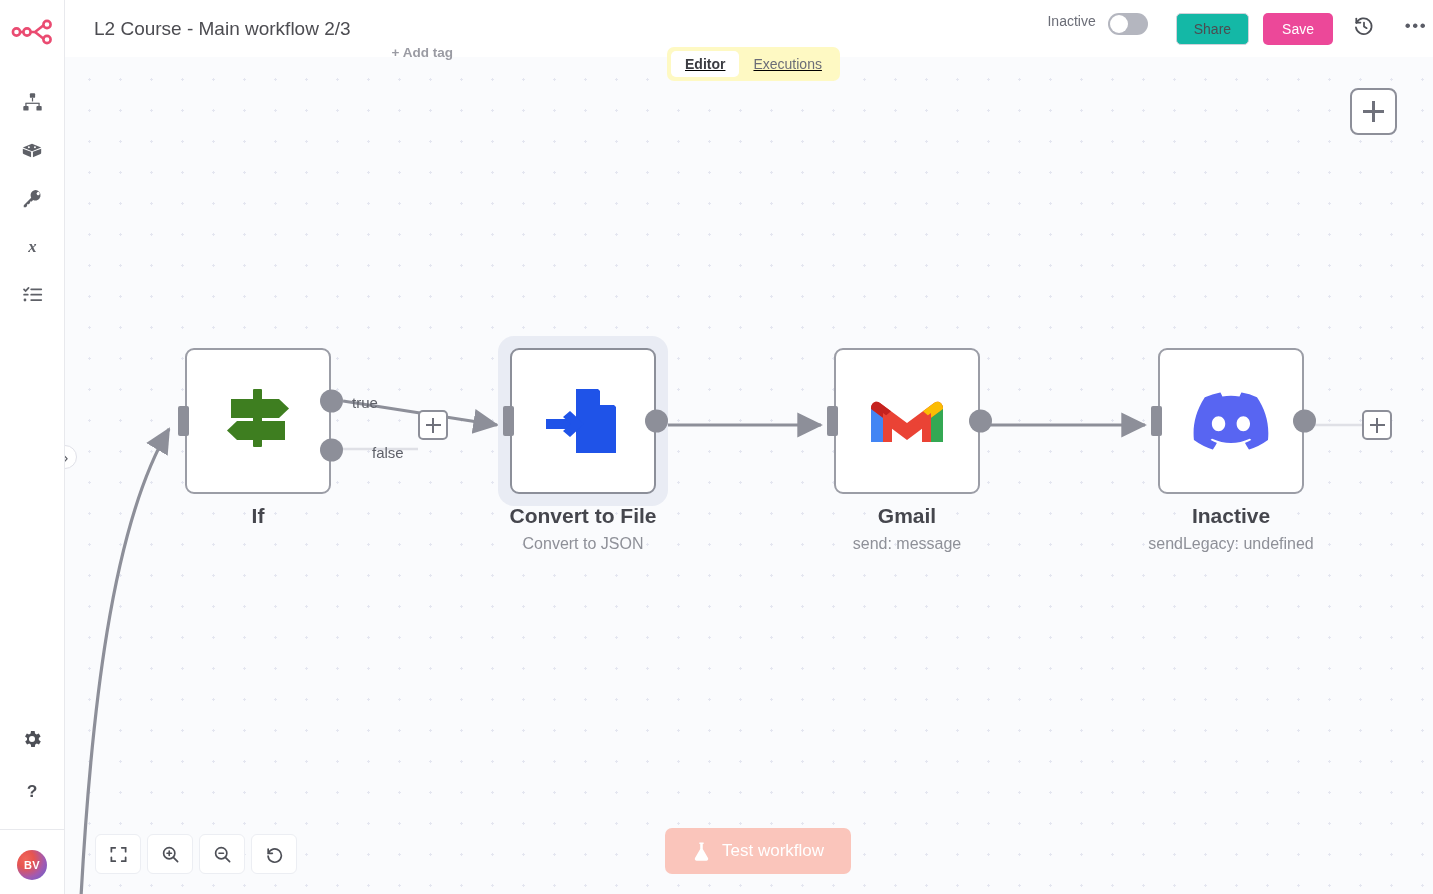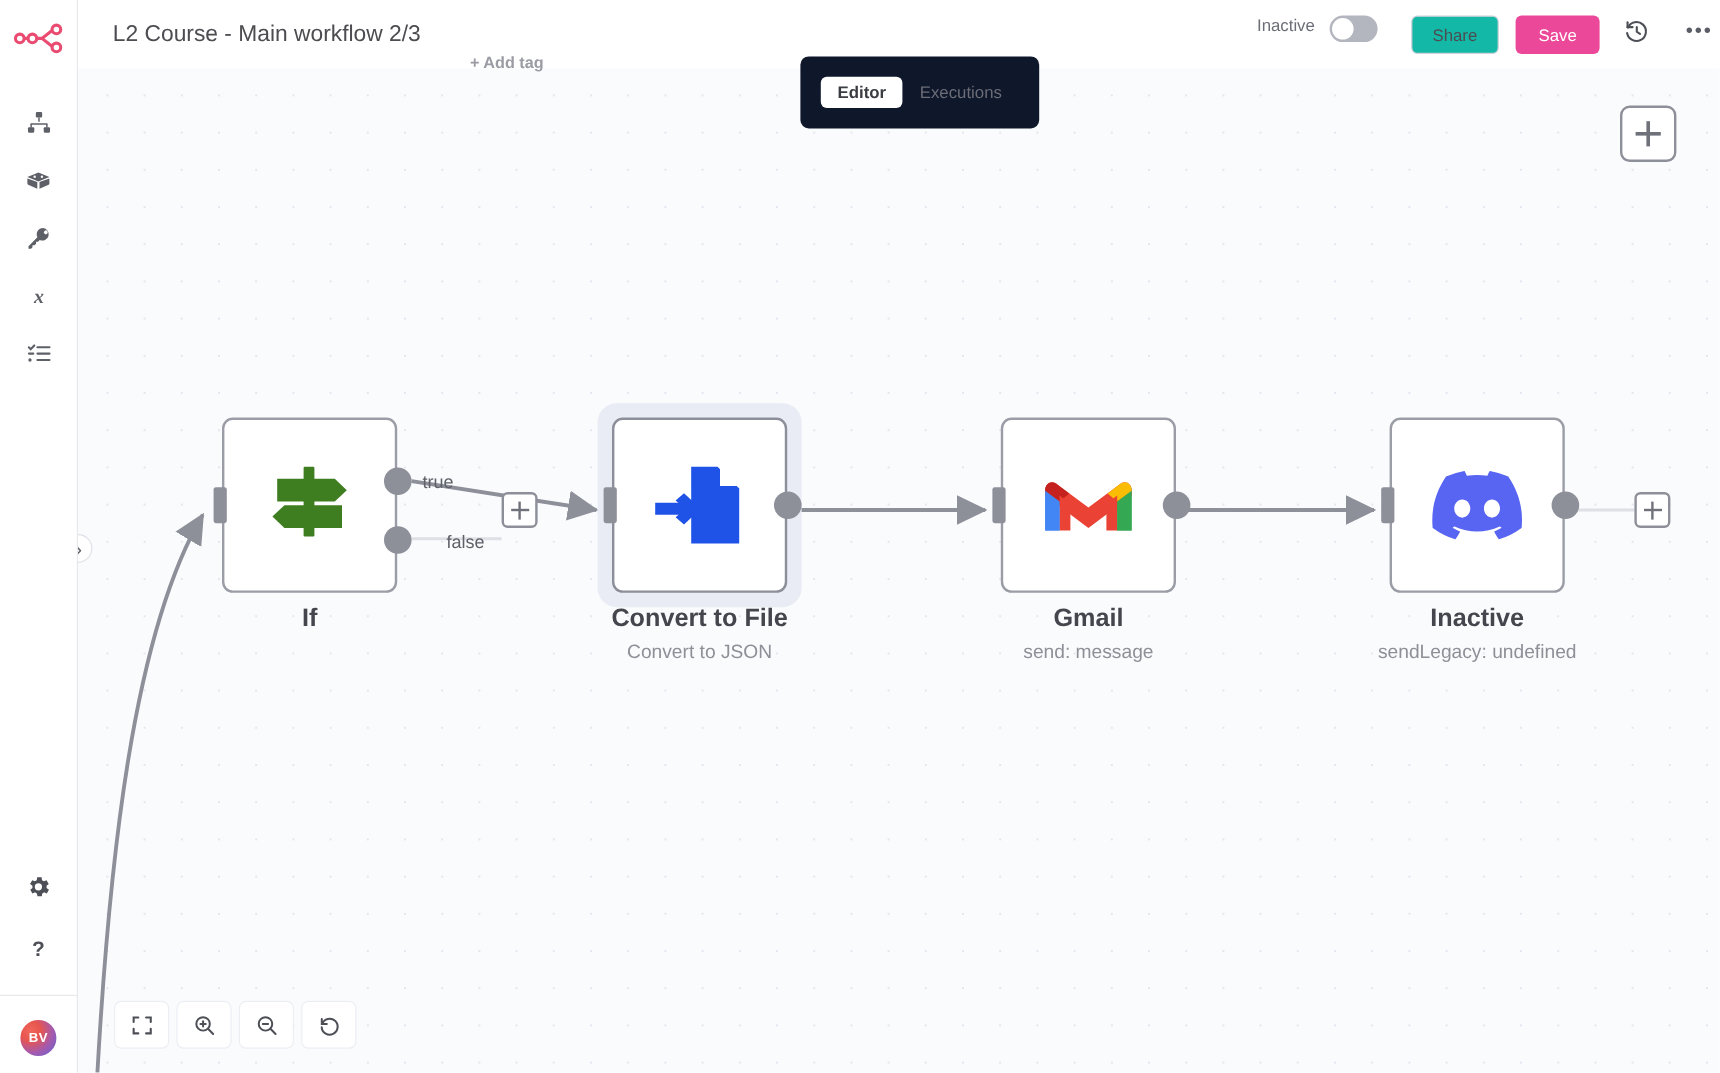--- a/index.html
+++ b/index.html
@@ -81,22 +81,23 @@
     background: #ec4899; color: #fff; font-size: 14px; font-family: inherit;
     font-weight: 400; cursor: pointer; margin-right: 18px;
   }
   .icon-btn { width: 26px; height: 26px; display:flex; align-items:center; justify-content:center; cursor:pointer; }
   #history-btn { margin-right: 26px; }
   #dots-btn { margin-right: 4px; letter-spacing: 1.5px; color: #5a5c66; font-size: 17px; line-height: 10px; }
 
   
   #tabs {
     position: absolute; left: 667px; top: 47px;
-    display: flex; background: #0f172a; border-radius: 7px; padding: 17px;
+    display: flex; background: #fef9c3; border-radius: 7px; padding: 4px;
     z-index: 35;
+    text-decoration: underline;
   }
   .tab {
     padding: 5px 14px; border-radius: 5px; font-size: 14px;
     color: #6b6d77; cursor: pointer; font-weight: 400;
   }
   .tab.active { background: #fff; color: #3b3c42; font-weight: 600; }
 
   
   #canvas {
     position: absolute; left: 65px; top: 57px;
@@ -446,15 +447,21 @@
         </svg>
       </div>
       <div class="zbtn">
         <svg width="19" height="19" viewBox="0 0 24 24" fill="none" stroke="#4d4f56" stroke-width="2.1" stroke-linecap="round">
           <path d="M4 5.2v5.3h5.3"></path>
           <path d="M4.4 10.4A8.4 8.4 0 113.9 14"></path>
         </svg>
       </div>
     </div>
 
+    <button id="test-workflow">
+      <svg width="19" height="21" viewBox="0 0 24 26" fill="#ffffff">
+        <path d="M9.3 1.5h5.4v2.1h-1.1v6.3l6.6 11.2a2.4 2.4 0 01-2.1 3.6H5.9a2.4 2.4 0 01-2.1-3.6l6.6-11.2V3.6H9.3z"></path>
+      </svg>
+      <span>Test workflow</span>
+    </button>
 
   </div>
 </div>
 
 </body></html>

